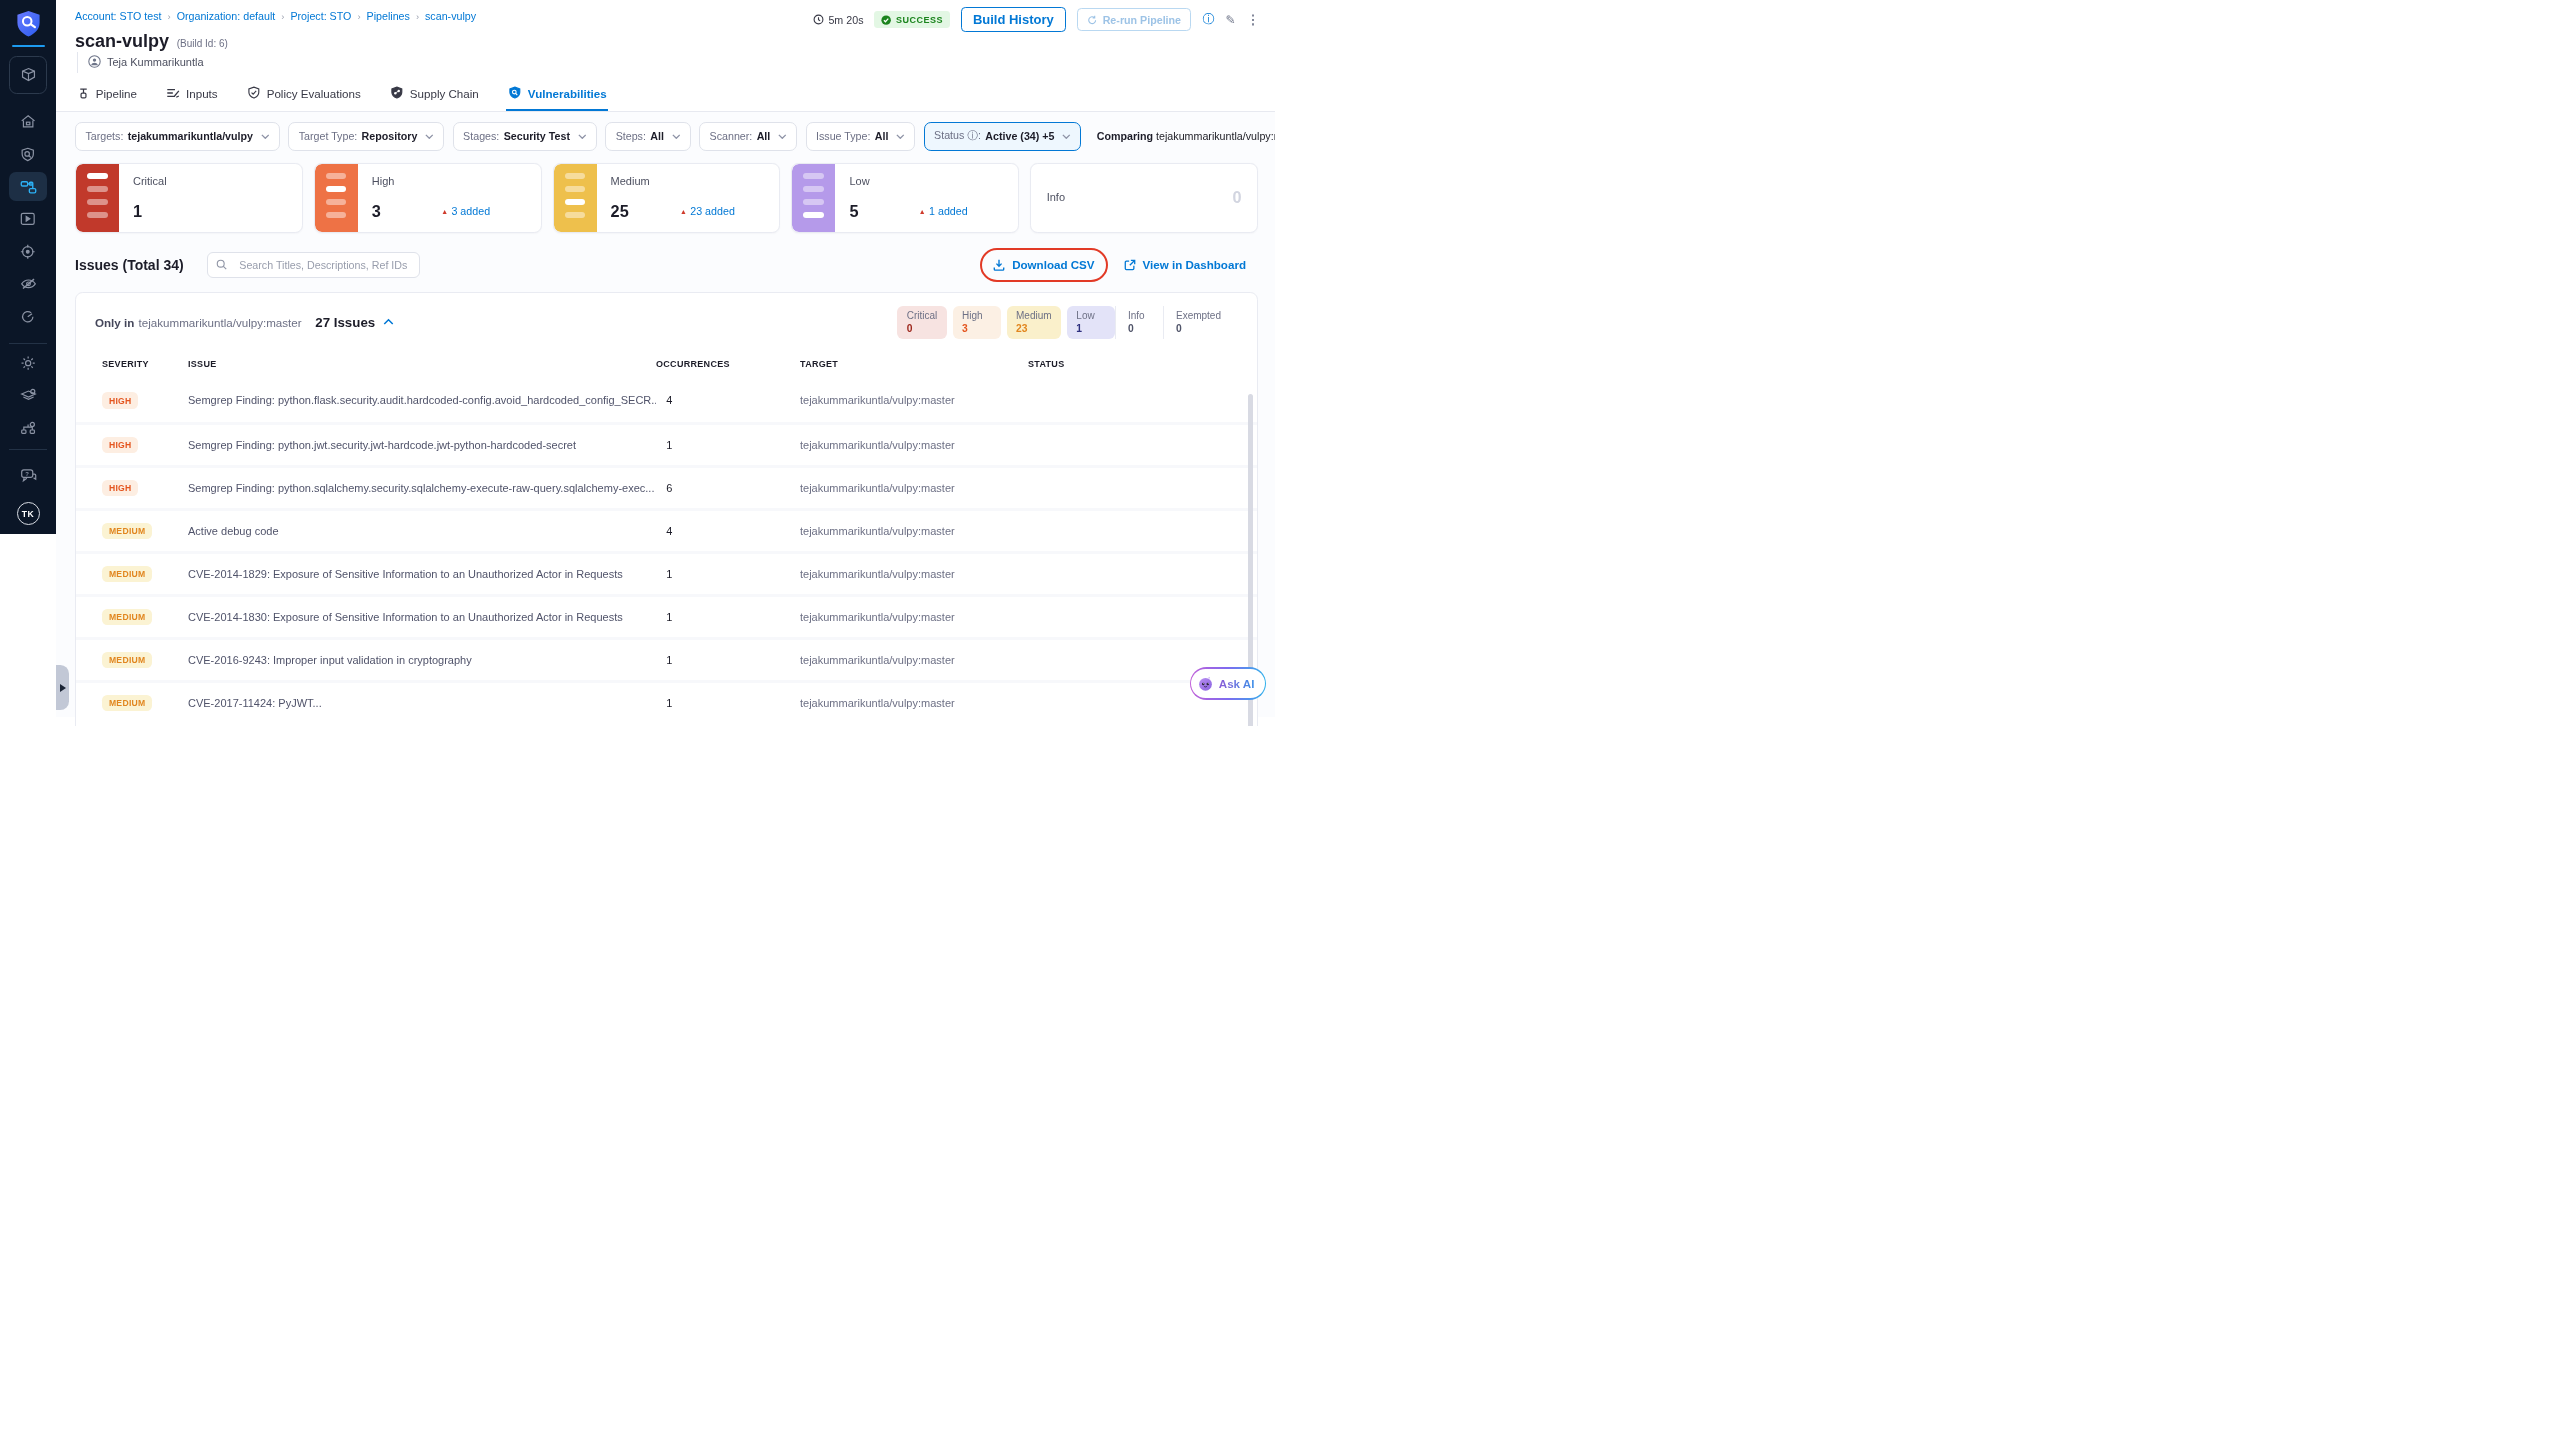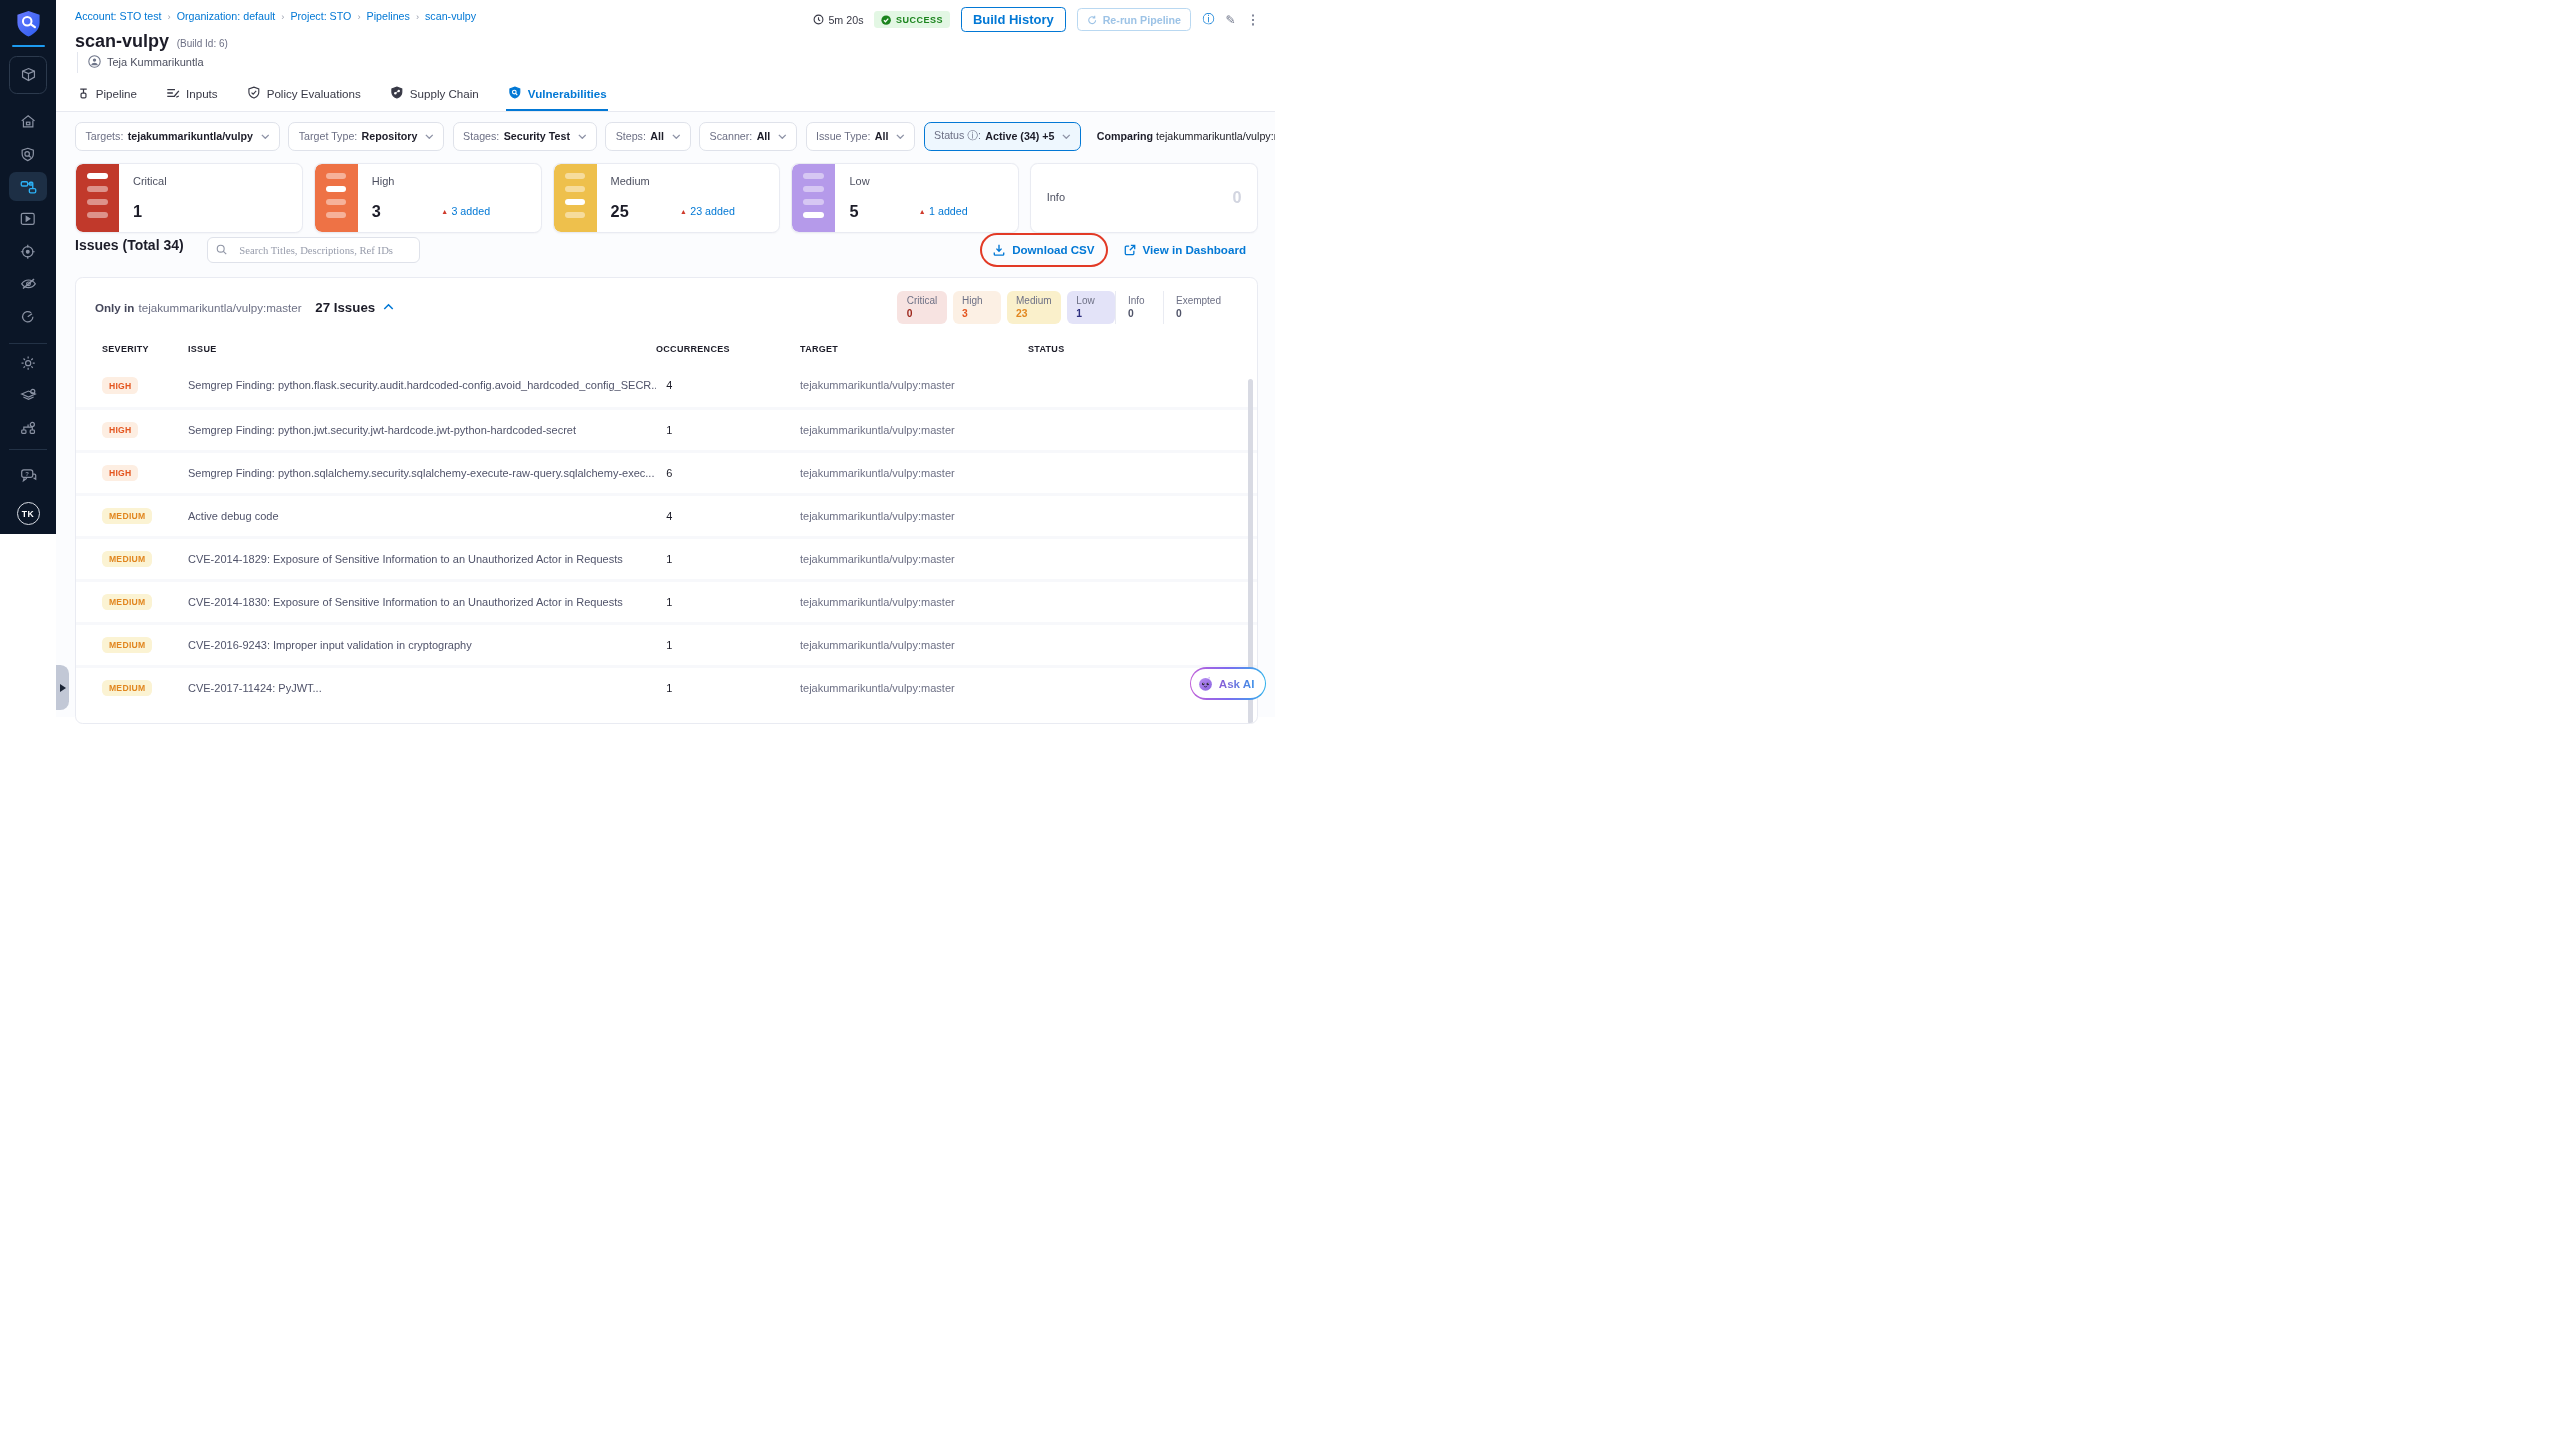--- a/index.html
+++ b/index.html
@@ -65,23 +65,23 @@
   .card .bar { position:absolute; left:11px; width:20.6px; height:6px; border-radius:3.4px; background:rgba(255,255,255,.45); }
   .card .bar.solid { background:#fff; }
   .card .c-label { position:absolute; left:57px; top:11px; font-size:11px; color:#4d5060; }
   .card .c-num { position:absolute; left:57px; bottom:11px; font-size:16.3px; font-weight:bold; color:#1c1c28; }
   .card .c-added { position:absolute; left:56%; bottom:14.6px; font-size:10.7px; color:#0278d5; display:flex; align-items:center; gap:3.4px; }
   .card .c-added .tri { color:#cf3a2b; font-size:6.9px; }
   .card.info-card .c-label { top:27.5px; }
   .card.info-card .c-zero { position:absolute; right:15.5px; top:24px; font-size:16.3px; font-weight:bold; color:#d2d5e0; }
 
   
-  .issues-hdr { margin-top:4px; display:flex; }
+  .issues-hdr { margin-top:19px; display:flex; align-items:center; }
   .issues-title { font-size:14px; font-weight:bold; color:#1c1c28; }
-  .searchbox { margin-left:23px; width:213px; height:26px; border:0.9px solid #dfe2ea; border-radius:6px; background:#fff; display:flex; align-items:center; padding:0 8.6px; gap:12px;font-family:Liberation Serif, serif; }
+  .searchbox { margin-left:23px; width:213px; height:26px; border:0.9px solid #dfe2ea; border-radius:6px; background:#fff; display:flex; align-items:center; padding:0 8.6px; gap:12px; }
   .searchbox input { border:none; outline:none; flex:1; font-size:10.7px; font-family:inherit; color:#383946; background:transparent; }
   .searchbox input::placeholder { color:#989dac; }
   .issues-actions { margin-left:auto; display:flex; align-items:center; gap:29px; padding-right:12px; }
   .link-btn { display:flex; align-items:center; gap:6.9px; color:#0278d5; font-size:11.6px; font-weight:600; cursor:pointer; }
   .dl-wrap { position:relative; }
   .annotation { position:absolute; left:-13.7px; right:-13px; top:-10.3px; bottom:-10.3px; border:2.1px solid #e23a26; border-radius:21.5px; pointer-events:none; }
 
   
   .tablebox { margin-top:13.7px; background:#fff; border:0.9px solid #e9ebf2; border-radius:7.7px; position:relative; height:447px; overflow:hidden; }
   .group-hdr { display:flex; align-items:center; padding:13px 19px 11px; }

